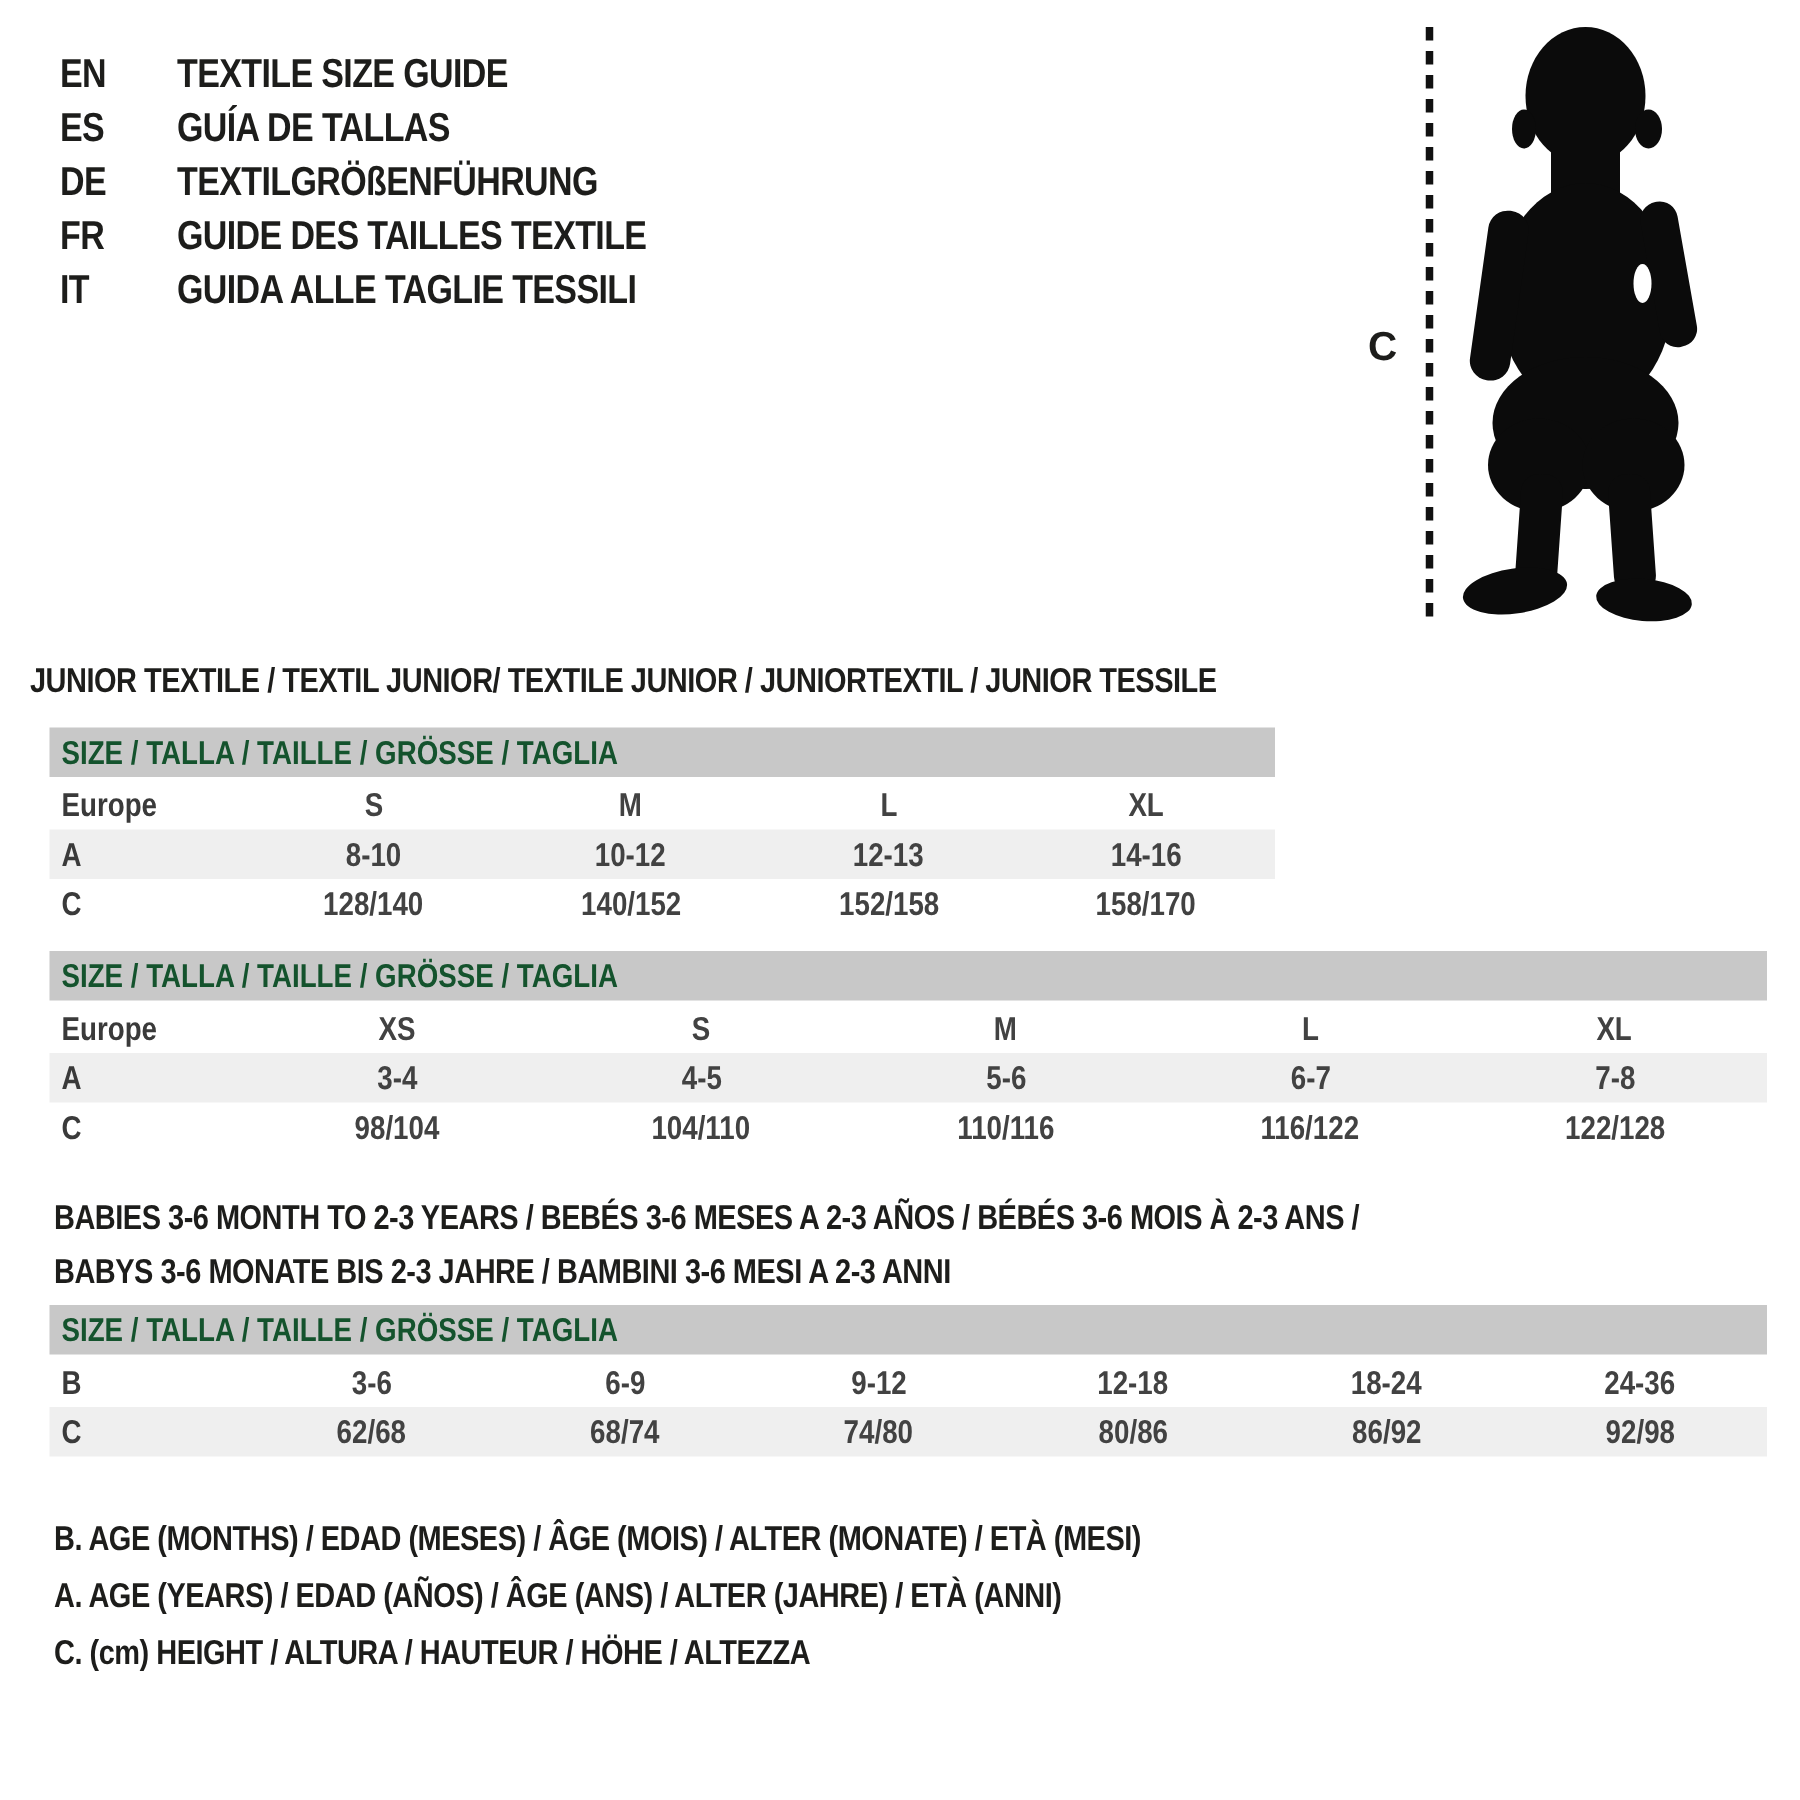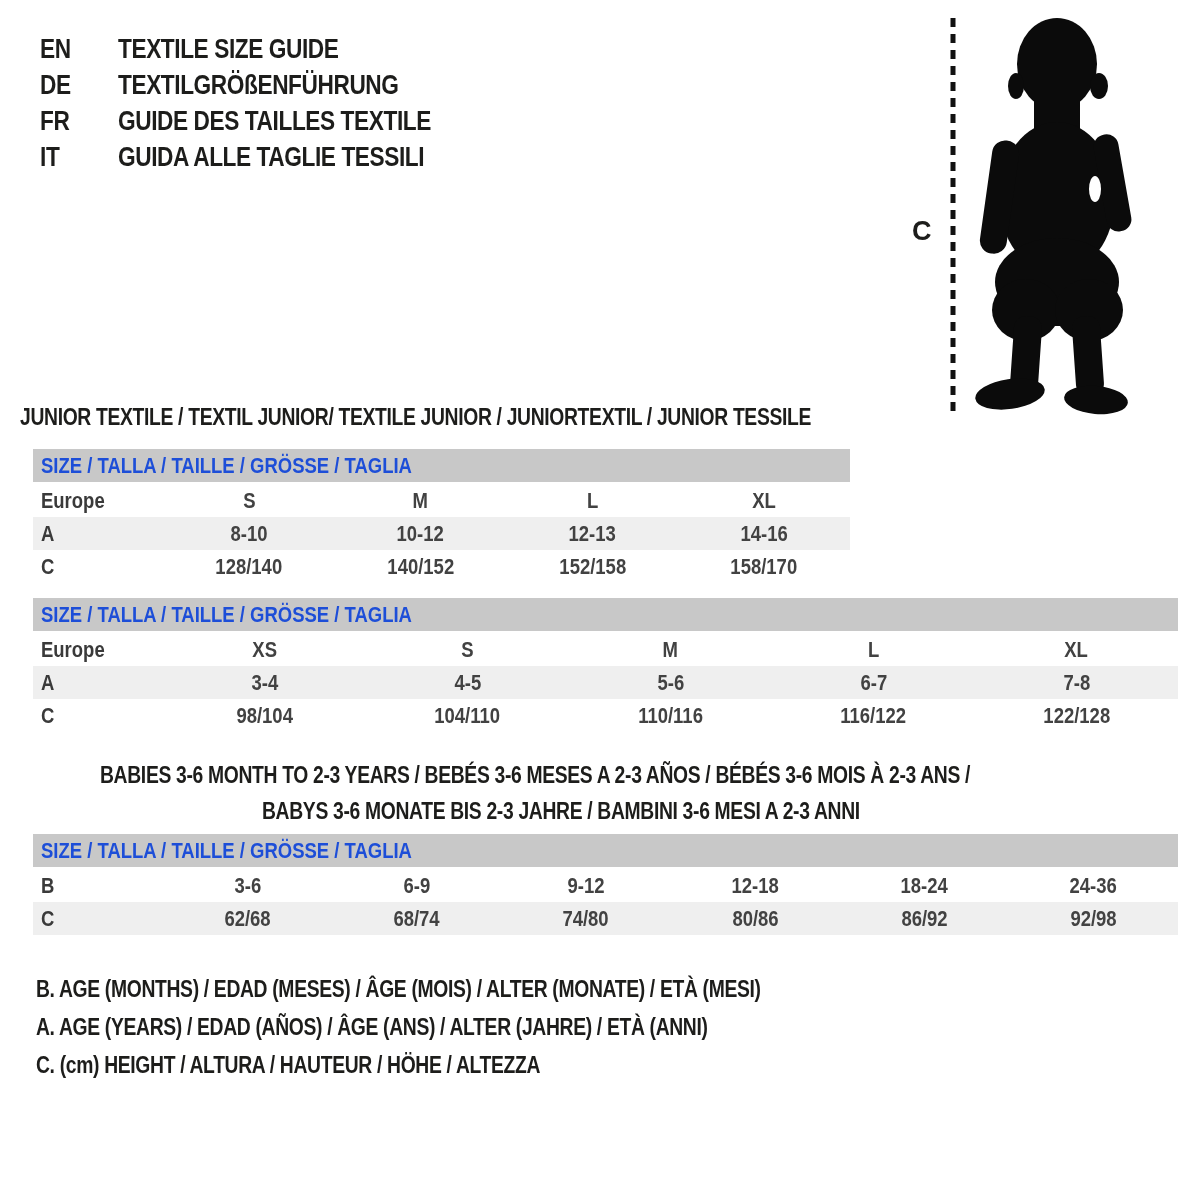--- a/index.html
+++ b/index.html
@@ -25,29 +25,29 @@
   .figure{position:absolute;top:14px;left:900px;width:300px;height:410px;}
   .dash-line{position:absolute;left:50px;top:4px;height:400px;width:6px;}
   .fig-label{position:absolute;left:12px;top:202px;font-size:27px;font-weight:700;}
   .toddler{position:absolute;left:64px;top:2px;}
 
   
   .sec-heading{margin-left:36px;font-size:23px;font-weight:700;line-height:28px;letter-spacing:-.4px;}
   .sec-heading .sub{font-size:15px;vertical-align:-4px;}
   .h-junior{margin-top:228px;margin-left:20px;}
   .h-children{margin-top:28px;}
-  .h-babies{margin-top:25px;line-height:36px;text-align:center;}
+  .h-babies{margin-top:25px;line-height:36px;}
 
   
   .sizetable{margin-left:33px;}
   .t-junior{margin-top:18px;width:817px;}
   .t-children{margin-top:15px;width:1145px;}
   .t-babies{margin-top:5px;width:1145px;}
   .size-bar{
-    height:33px;line-height:33px;background:#c8c8c8;color:#1d4ed8;
+    height:33px;line-height:33px;background:#c8c8c8;color:#14532d;
     font-size:22px;font-weight:700;padding-left:8px;box-sizing:border-box;
     margin-bottom:2px;
   }
   .trow{display:flex;height:33px;align-items:center;font-size:22px;color:#3a3a3a;}
   .trow.shaded{background:#efefef;}
   .tlabel{flex:0 0 130px;width:130px;padding-left:8px;box-sizing:border-box;font-weight:700;}
   .tcell{flex:1 1 0;text-align:center;font-weight:700;color:#424242;}
 
   
   .footer{margin:35px 0 0 36px;}
@@ -55,20 +55,24 @@
 </style>
 </head>
 <body>
 
 <div class="page">
 
   <div class="header-langs">
     <div class="lang-row">
       <span class="lang-code"><span class="cond">EN</span></span>
       <span class="cond">TEXTILE SIZE GUIDE</span>
+    </div>
+    <div class="lang-row">
+      <span class="lang-code"><span class="cond">ES</span></span>
+      <span class="cond">GUÍA DE TALLAS</span>
     </div>
     <div class="lang-row">
       <span class="lang-code"><span class="cond">DE</span></span>
       <span class="cond">TEXTILGRÖßENFÜHRUNG</span>
     </div>
     <div class="lang-row">
       <span class="lang-code"><span class="cond">FR</span></span>
       <span class="cond">GUIDE DES TAILLES TEXTILE</span>
     </div>
     <div class="lang-row">

